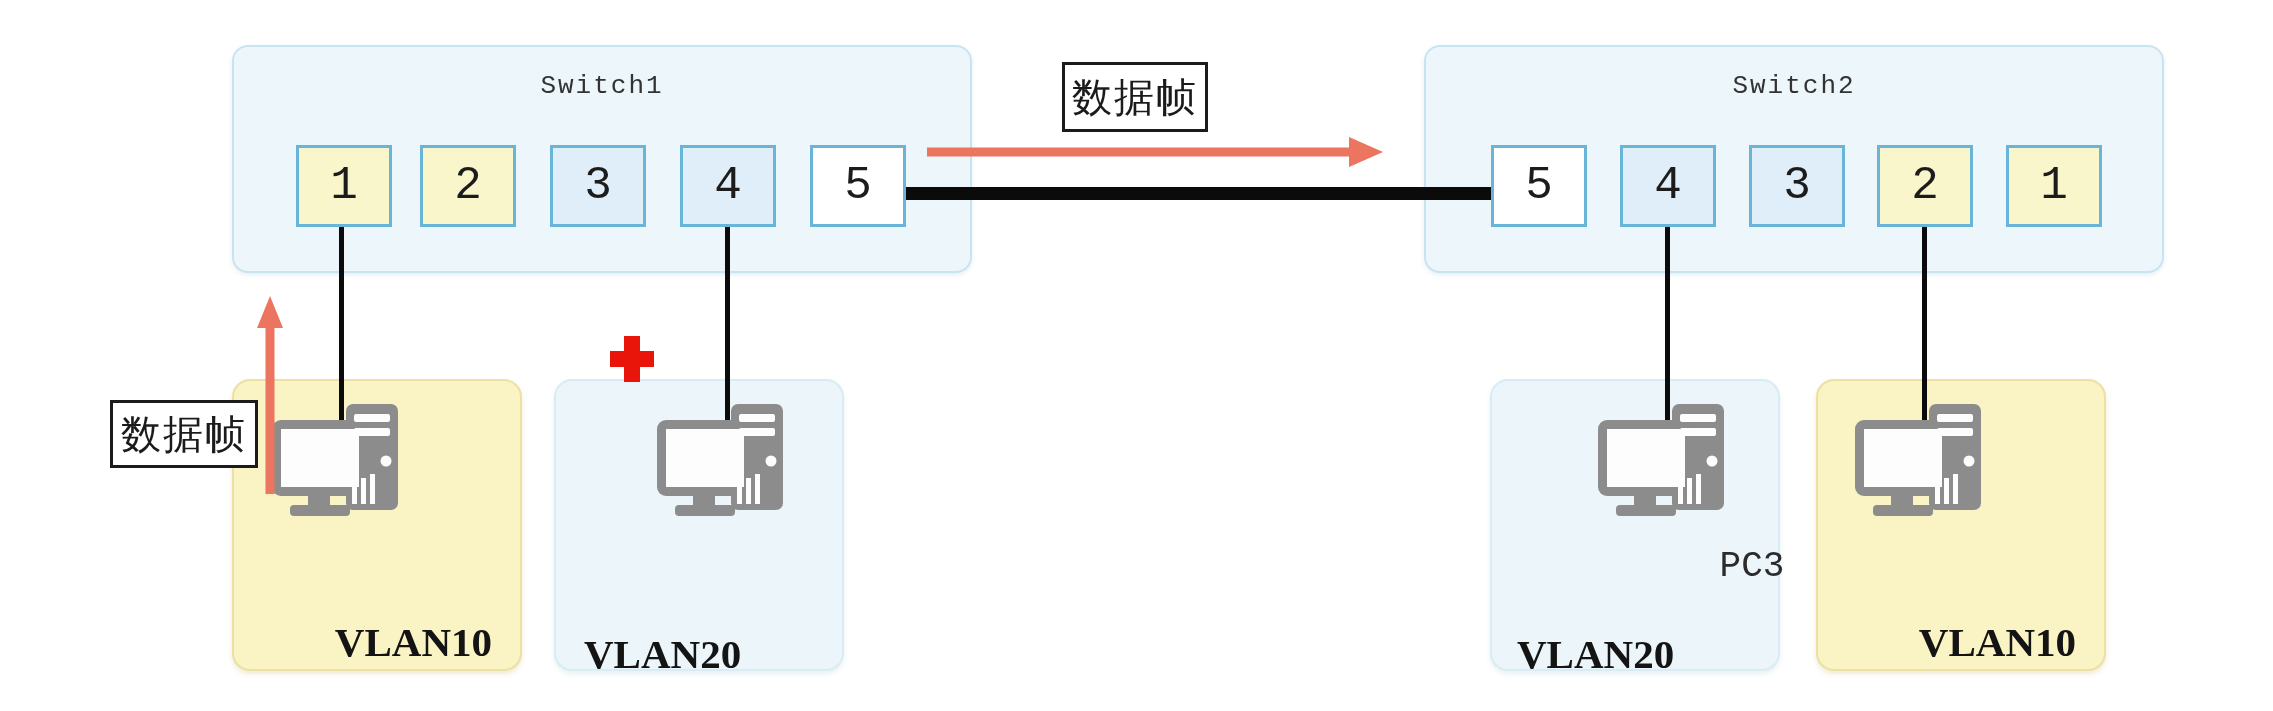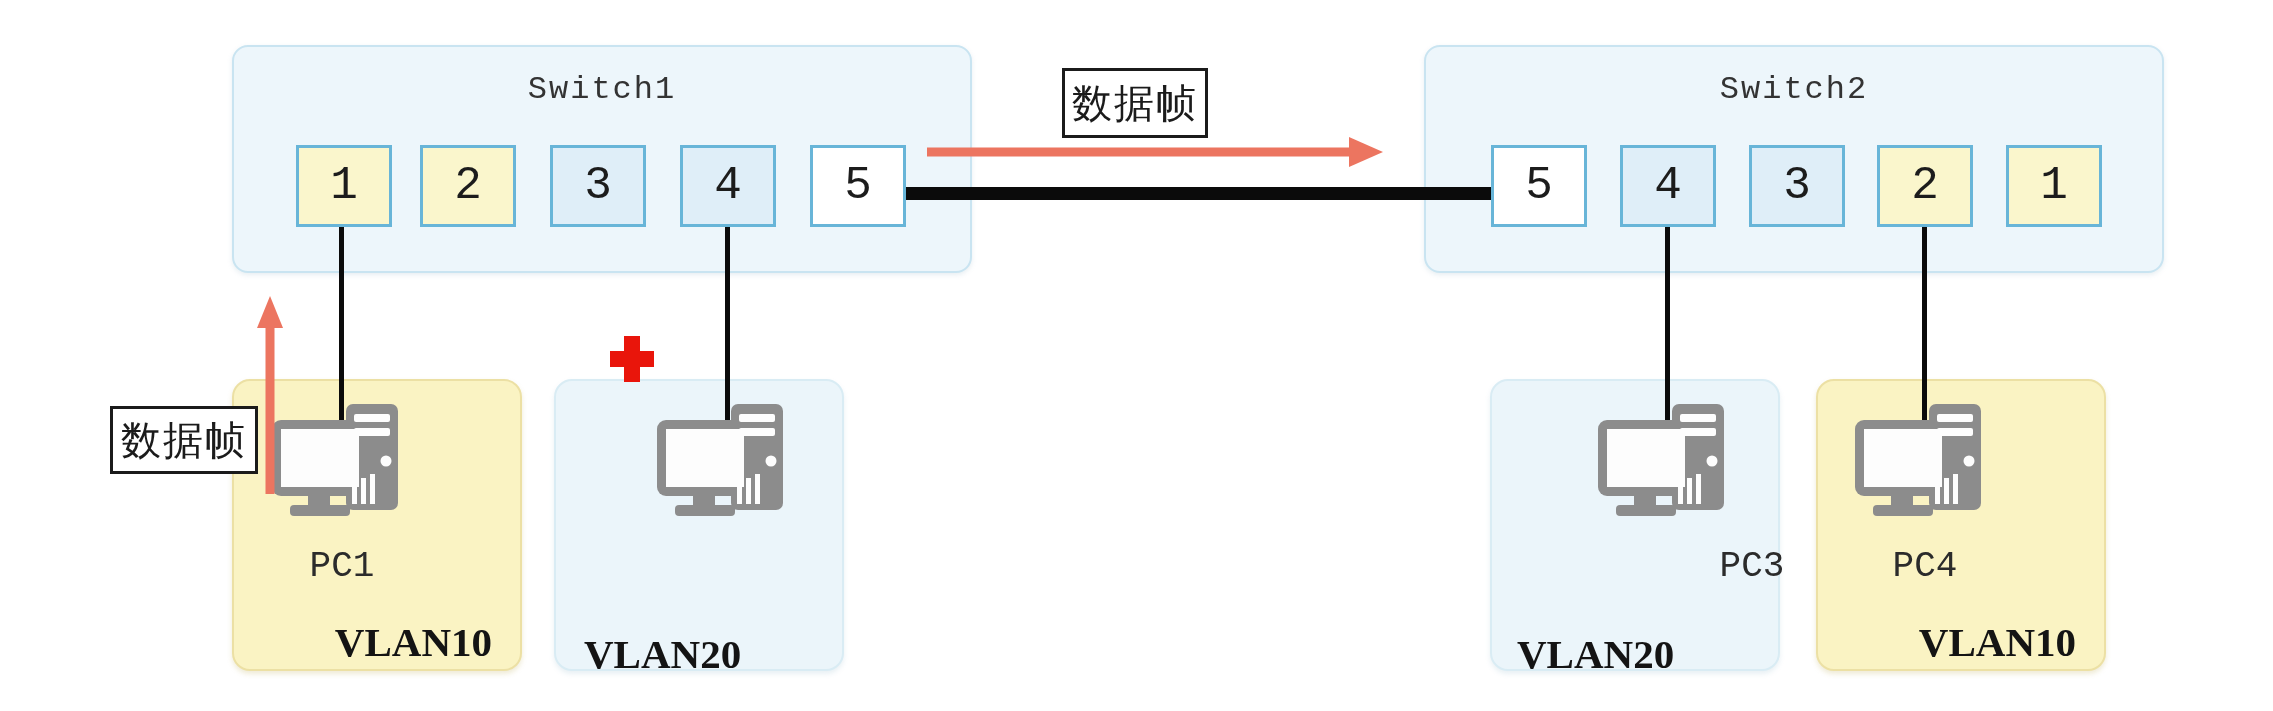--- a/index.html
+++ b/index.html
@@ -9,21 +9,21 @@
   }
   
   .switch{
     position:absolute;top:45px;width:740px;height:228px;box-sizing:border-box;
     background:var(--switch-fill);border:2px solid var(--switch-border);
     border-radius:16px;box-shadow:0 2px 5px rgba(120,160,185,.18);
   }
   .switch-title{
     position:absolute;top:24px;left:0;width:100%;text-align:center;
     font-family:"Liberation Mono","DejaVu Sans Mono",monospace;
-    font-size:32px;color:#333;letter-spacing:2px;
+    font-size:26px;color:#333;letter-spacing:2px;
   }
   
   .port{
     position:absolute;top:145px;width:96px;height:82px;box-sizing:border-box;
     border:3px solid var(--port-border);display:flex;align-items:center;justify-content:center;
     font-family:"Liberation Mono","DejaVu Sans Mono",monospace;font-size:46px;color:#1c1c1c;
   }
   .port.vlan10{background:var(--vlan10-fill);}
   .port.vlan20{background:var(--vlan20-fill);}
   .port.trunk{background:#ffffff;}
@@ -33,21 +33,21 @@
   }
   .pcbox.vlan10{background:var(--pc-vlan10-fill);border:2px solid #ece0a4;box-shadow:0 3px 5px rgba(190,175,90,.25);}
   .pcbox.vlan20{background:var(--pc-vlan20-fill);border:2px solid #d9ecf4;box-shadow:0 3px 5px rgba(130,170,195,.18);}
   
   .vline{position:absolute;top:227px;width:5px;height:232px;background:#0b0b0b;}
   .trunk-line{position:absolute;left:906px;top:187px;width:585px;height:13px;background:#0b0b0b;}
   
   .frame-label{
     position:absolute;box-sizing:border-box;background:#ffffff;border:3px solid #1b1b1b;
     display:flex;align-items:center;justify-content:center;
-    font-size:40px;color:#1b1b1b;letter-spacing:2px;white-space:nowrap;margin-top:6px;
+    font-size:40px;color:#1b1b1b;letter-spacing:2px;white-space:nowrap;
   }
   
   .pc-name{
     position:absolute;top:546px;width:160px;text-align:center;
     font-family:"Liberation Mono","DejaVu Sans Mono",monospace;font-size:36px;color:#2b2b2b;
   }
   .vlan-label{
     position:absolute;top:618px;width:240px;
     font-family:"Liberation Serif","DejaVu Serif",serif;font-weight:bold;font-size:41px;color:#141414;
   }
@@ -157,23 +157,21 @@
         <rect x="82" y="10" width="36" height="8" rx="2"></rect>
         <rect x="82" y="24" width="36" height="8" rx="2"></rect>
         <circle cx="114" cy="57" r="5.5"></circle>
         <rect x="80" y="78" width="5" height="22"></rect>
         <rect x="89" y="74" width="5" height="26"></rect>
         <rect x="98" y="70" width="5" height="30"></rect>
         <rect x="9" y="25" width="78" height="58"></rect>
       </g>
     </svg>
 
-  <div class="pc-name" style="left:262px;">PC1</div>
   <div class="pc-name" style="left:1672px;font-family:Liberation Mono, monospace;">PC3</div>
-  <div class="pc-name" style="left:1845px;">PC4</div>
 
   <div class="vlan-label align-right" style="left:252px;">VLAN10</div>
   <div class="vlan-label align-left" style="left:584px;">VLAN20</div>
   <div class="vlan-label align-left" style="left:1517px;">VLAN20</div>
   <div class="vlan-label align-right" style="left:1836px;">VLAN10</div>
 
   <svg class="arrow" style="left:927px;top:137px;width:456px;height:30px;" viewBox="0 0 456 30">
     <rect x="0" y="10.5" width="430" height="9" fill="currentColor"></rect>
     <polygon points="456,15 422,0 422,30" fill="currentColor"></polygon>
   </svg>

